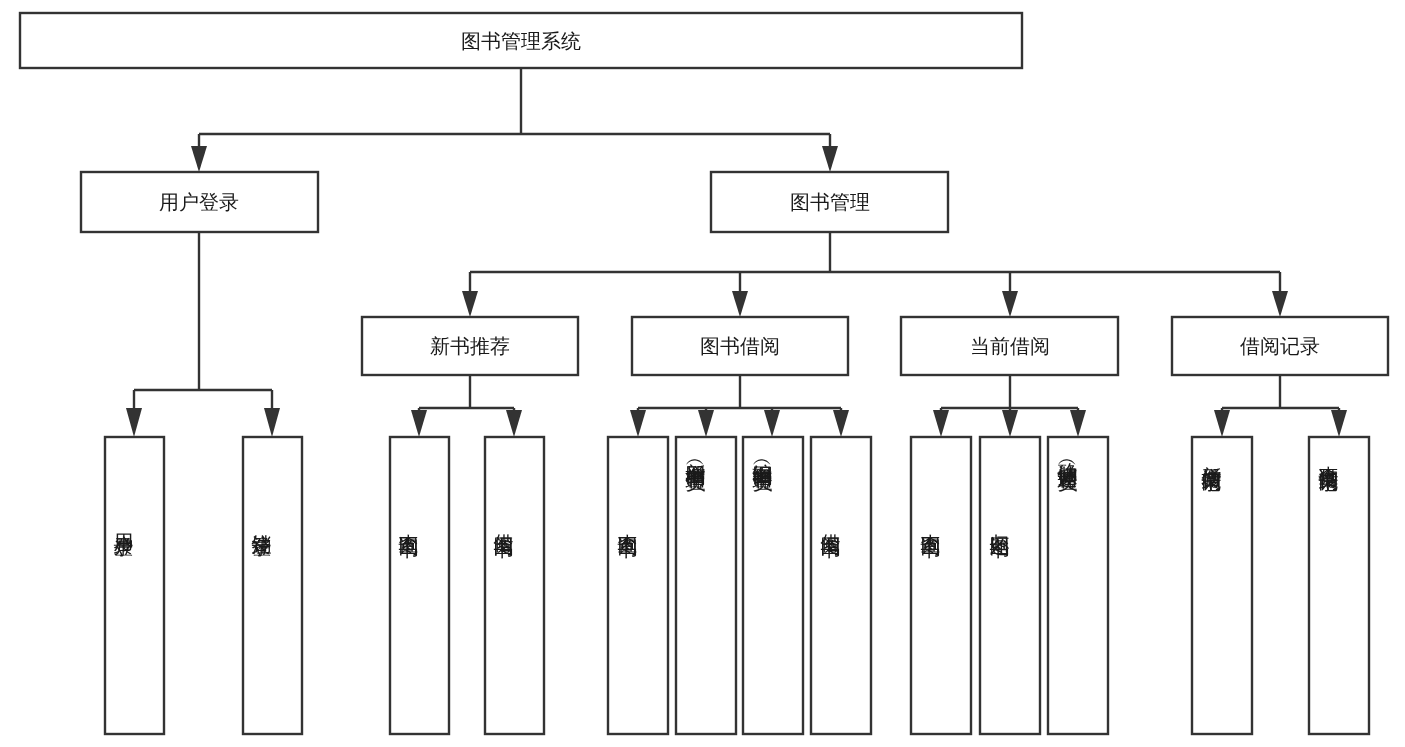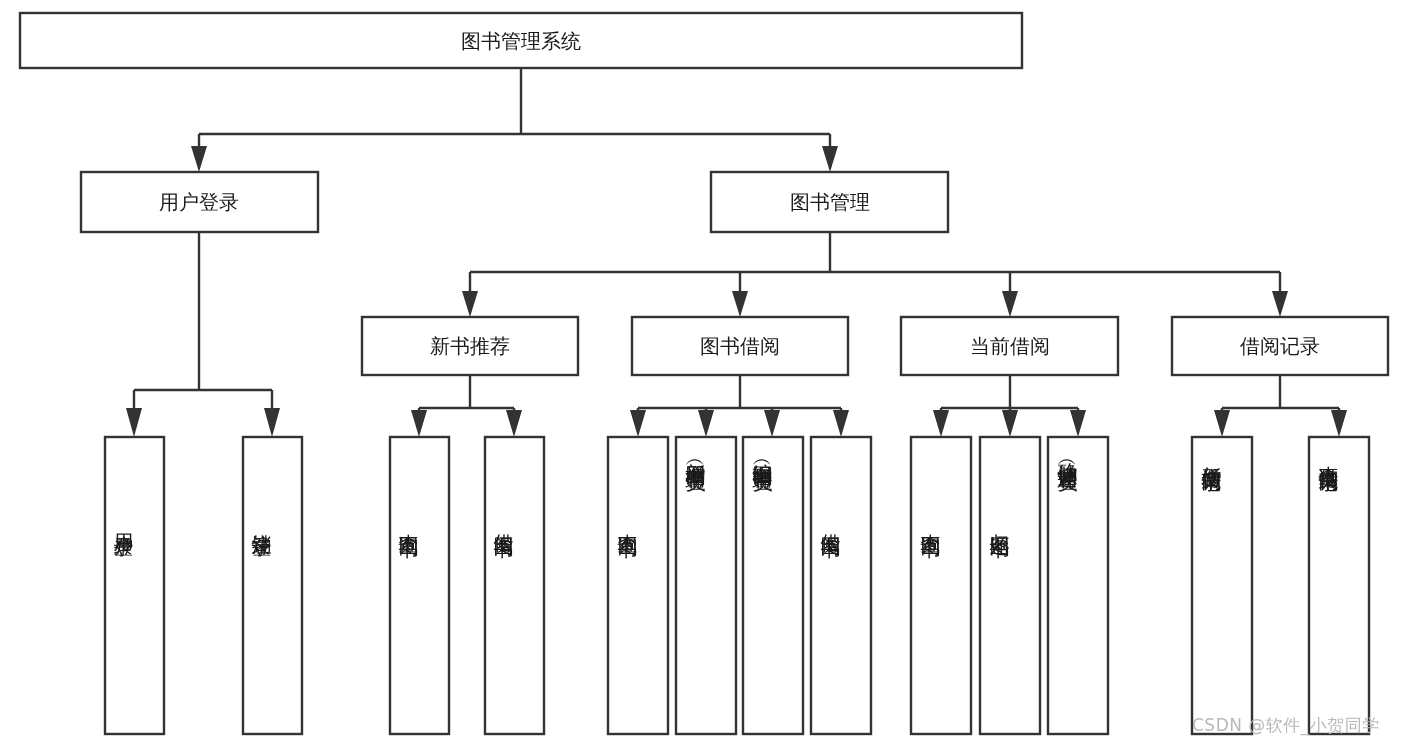--- a/index.html
+++ b/index.html
@@ -214,15 +214,14 @@
   <div class="vlabel" style="left:752px; top:447px; height:285px;">编辑图书（管理员）</div>
   <div class="vlabel" style="left:820px; top:518px; height:200px;">借阅图书</div>
 
   <div class="vlabel" style="left:920px; top:518px; height:200px;">查询图书</div>
   <div class="vlabel" style="left:989px; top:518px; height:200px;">归还图书</div>
   <div class="vlabel" style="left:1057px; top:447px; height:285px;">确认归还（管理员）</div>
 
   <div class="vlabel" style="left:1201px; top:450px; height:275px;">新增借阅记录</div>
   <div class="vlabel" style="left:1318px; top:450px; height:275px;">查询借阅记录</div>
 
-  <div class="watermark">CSDN @软件_小贺同学</div>
 
 </div>
 
 </body></html>

